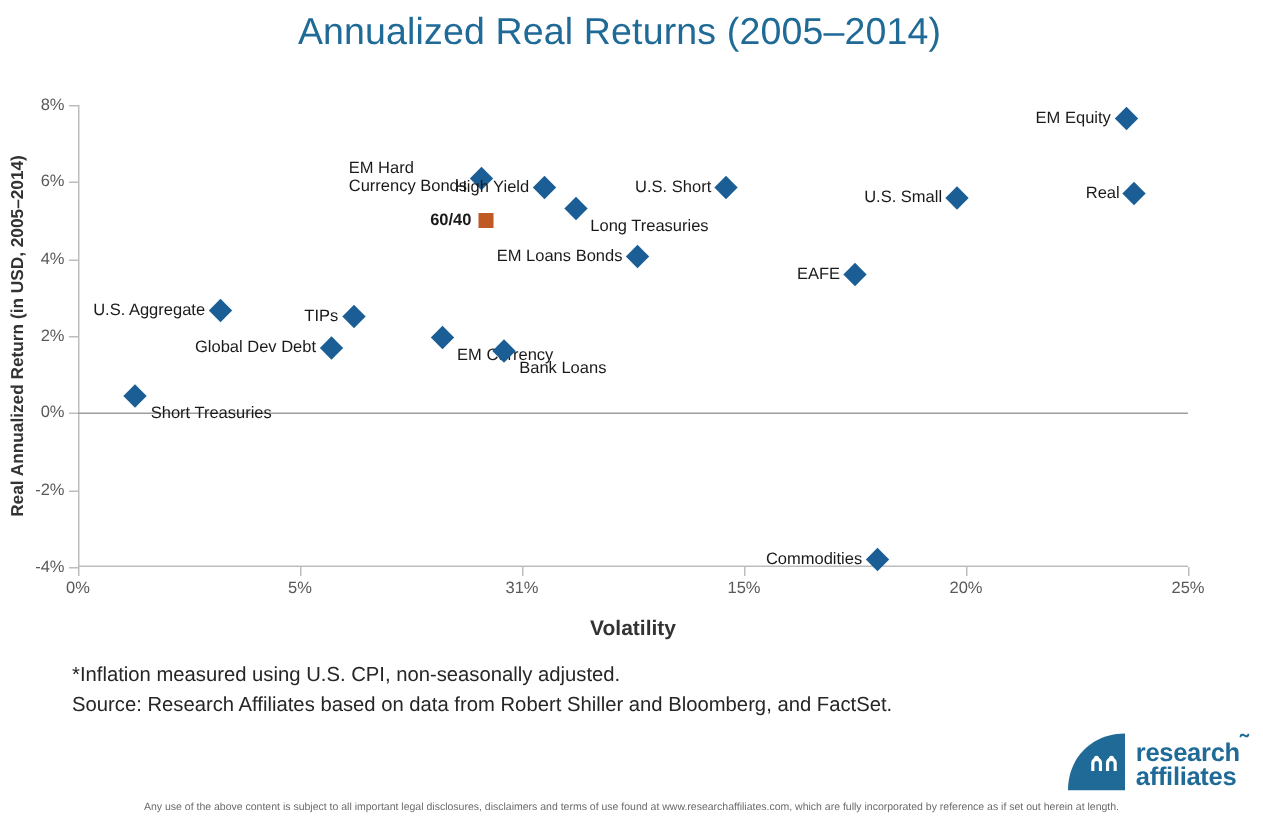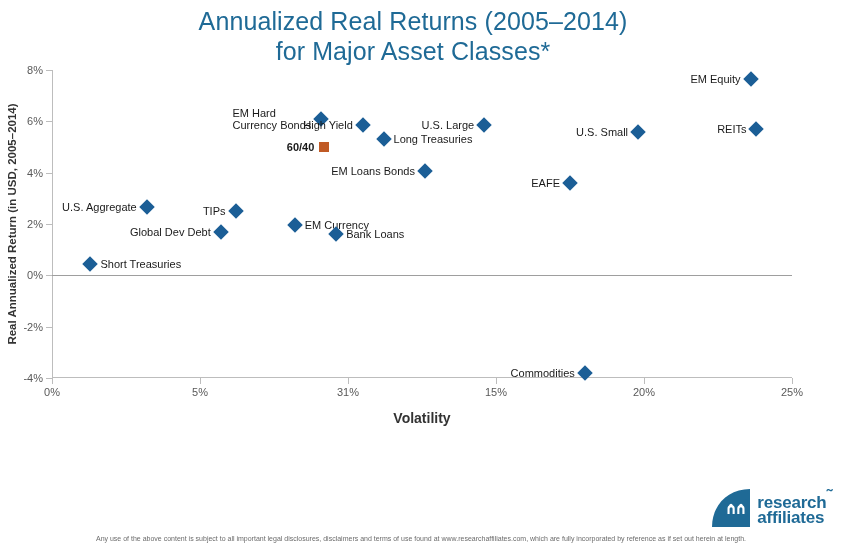--- a/index.html
+++ b/index.html
@@ -158,20 +158,21 @@
     line-height: 12.5px;
   }
   .pt .plabel.left {
     right: 10px;
     transform: translateY(-50%);
   }
   .pt .plabel.right {
     left: 10px;
     transform: translateY(-50%);
     text-align: left;
+    margin-top: 12px;
   }
   .pt .plabel.bold {
     font-weight: bold;
   }
 
   
   #footnotes {
     position: absolute;
     left: 48px;
     top: 440px;
@@ -223,21 +224,20 @@
     line-height: 10px;
   }
 </style>
 </head>
 <body>
 
 <div id="page">
 
   <div id="chart-title">
     <span class="t-line">Annualized Real Returns (2005–2014)</span>
-    <span class="t-line">for Major Asset Classes*</span>
   </div>
 
   <div id="y-axis-title">Real Annualized Return (in USD, 2005–2014)</div>
   <div id="x-axis-title">Volatility</div>
 
   <div id="plot-area">
     <div class="axis-line" id="y-axis-line"></div>
     <div class="axis-line" id="x-axis-line"></div>
     <div class="axis-line" id="zero-line"></div>
 
@@ -314,45 +314,49 @@
         <div class="pt" style="left: 331.52px; top: 69.3px;">
           <div class="marker" style="background: rgb(27, 94, 150);"></div>
           <div class="plabel right">Long Treasuries</div>
         </div>
         <div class="pt" style="left: 372.96px; top: 101.383px;">
           <div class="marker" style="background: rgb(27, 94, 150);"></div>
           <div class="plabel left">EM Loans Bonds</div>
         </div>
         <div class="pt" style="left: 432.16px; top: 55.1833px;">
           <div class="marker" style="background: rgb(27, 94, 150);"></div>
-          <div class="plabel left">U.S. Large</div>
+          <div class="plabel left">U.S. Short</div>
         </div>
         <div class="pt" style="left: 518px; top: 112.933px;">
           <div class="marker" style="background: rgb(27, 94, 150);"></div>
           <div class="plabel left">EAFE</div>
         </div>
         <div class="pt" style="left: 532.8px; top: 302.867px;">
           <div class="marker" style="background: rgb(27, 94, 150);"></div>
           <div class="plabel left">Commodities</div>
         </div>
         <div class="pt" style="left: 586.08px; top: 61.6px;">
           <div class="marker" style="background: rgb(27, 94, 150);"></div>
           <div class="plabel left">U.S. Small</div>
         </div>
         <div class="pt" style="left: 704.48px; top: 59.0333px;">
           <div class="marker" style="background: rgb(27, 94, 150);"></div>
-          <div class="plabel left">REITs</div>
+          <div class="plabel left">Real</div>
         </div>
         <div class="pt" style="left: 698.56px; top: 8.98333px;">
           <div class="marker" style="background: rgb(27, 94, 150);"></div>
           <div class="plabel left">EM Equity</div>
         </div>
       </div>
   </div>
 
+  <div id="footnotes">
+    <div>*Inflation measured using U.S. CPI, non-seasonally adjusted.</div>
+    <div>Source: Research Affiliates based on data from Robert Shiller and Bloomberg, and FactSet.</div>
+  </div>
 
   <div id="logo">
     <div id="logo-mark">
       <svg width="40" height="40" viewBox="0 0 40 40" aria-hidden="true">
         <path d="M40 2 C18 2 2 18 2 40 L40 40 Z" fill="#1F6A96"></path>
         <rect x="14" y="12" width="24" height="18" rx="3" fill="#1F6A96"></rect>
         <g fill="#ffffff">
           <circle cx="21" cy="18.5" r="1.7"></circle>
           <circle cx="31" cy="18.5" r="1.7"></circle>
           <path d="M17.5 27 L17.5 21.5 A3.6 3.6 0 0 1 24.7 21.5 L24.7 27 L22.6 27 L22.6 21.8 A1.5 1.5 0 0 0 19.6 21.8 L19.6 27 Z"></path>

